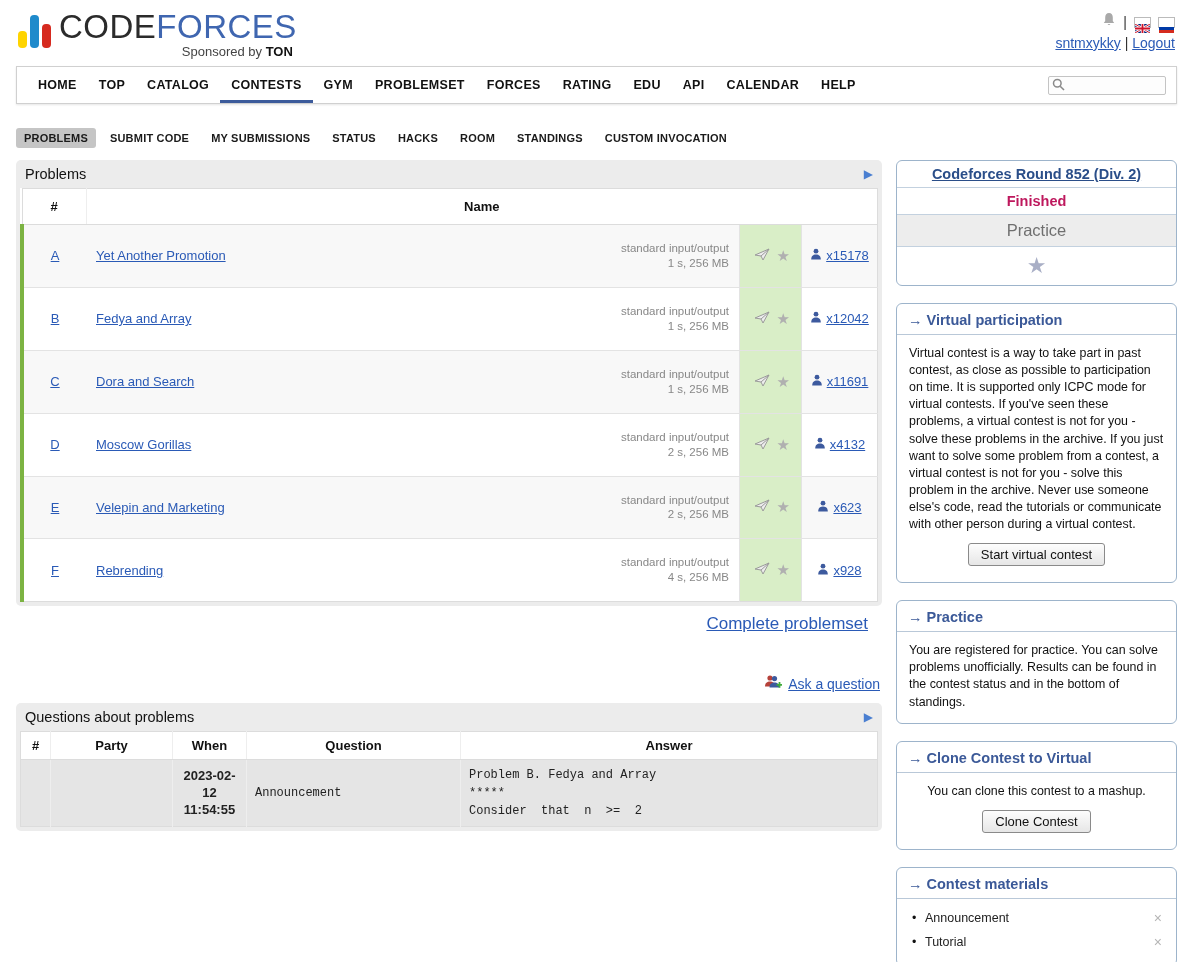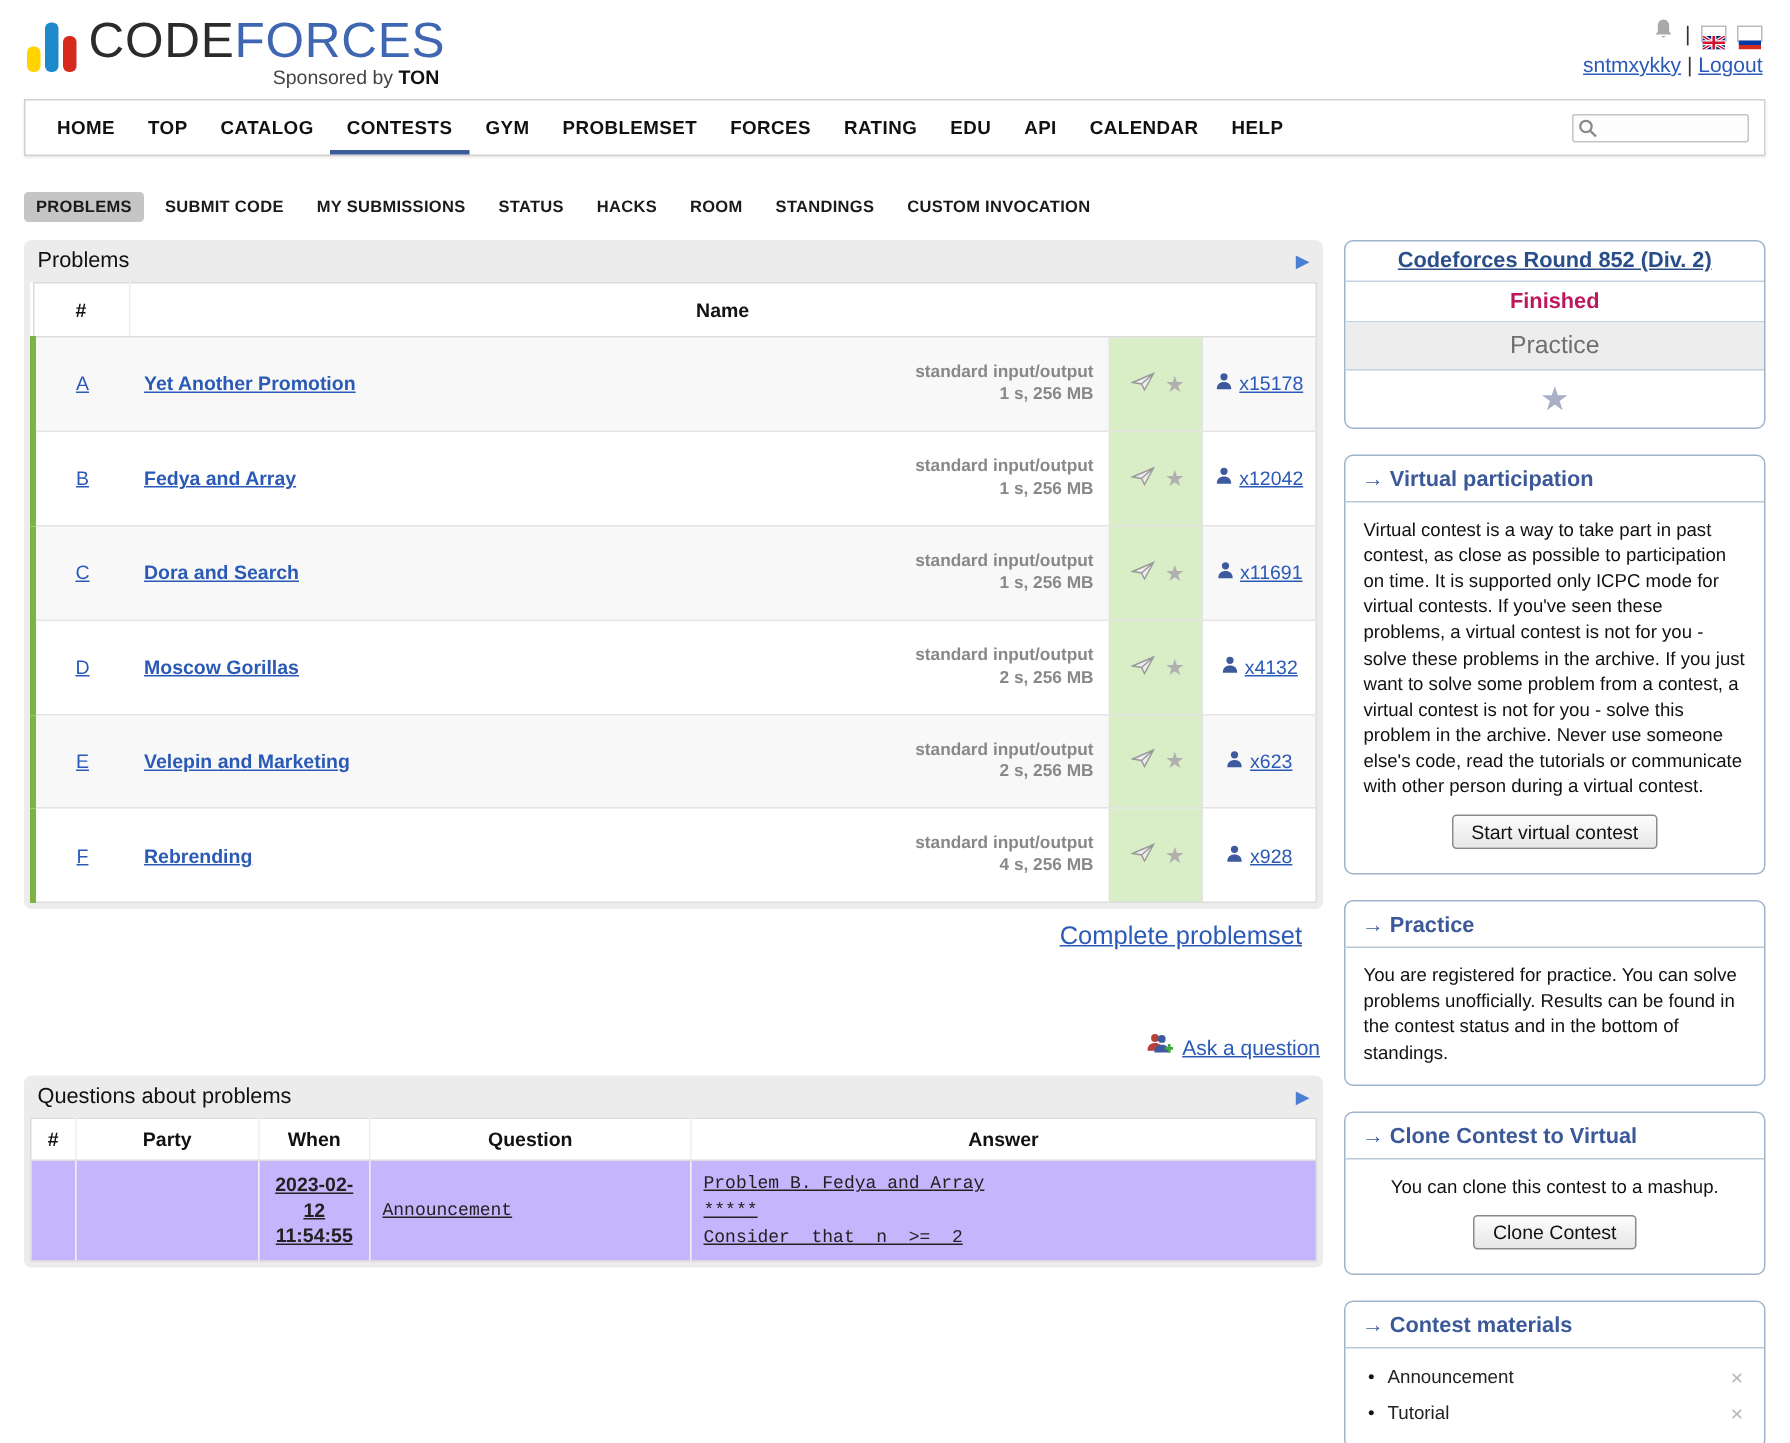--- a/index.html
+++ b/index.html
@@ -68,41 +68,41 @@
   .dt-arrow::before { content:"\25B6"; }
   table.grid { width:100%; border-collapse:collapse; background:#fff; font-size:13px; border:1px solid #dcdcdc; }
   table.grid th { padding:6px; border-bottom:1px solid #dcdcdc; font-size:13px; color:#111; border-right:1px solid #eee; }
   table.grid th:last-child { border-right:none; }
   table.grid td { border-top:1px solid #e3e3e3; }
 
   
   .p-idx { width:64px; text-align:center; height:36px; }
   tr.alt td { background:#f8f8f8; }
   tr.accepted td.p-idx { border-left:4px solid #7cb342; }
-  .p-name { padding:16px 10px;font-weight:bold; }
+  .p-name { padding:16px 10px; }
   .p-name-inner { display:flex; justify-content:space-between; align-items:center; gap:10px; }
   .p-notice { text-align:right; color:#888; font-size:11.5px; line-height:1.3; white-space:nowrap; }
   td.p-act { background:#d9eec7 !important; width:62px; text-align:center; border-left:1px solid #e3e3e3; }
   .p-act .icon-btn { display:inline-block; margin:0 3px; cursor:pointer; }
   .row-star { color:#b0b0b0; font-size:15px; cursor:pointer; }
   .row-star::before { content:"\2605"; }
   td.p-solved { width:76px; border-left:1px solid #e3e3e3; padding:0 6px; }
   .solved-inner { display:flex; align-items:center; justify-content:center; gap:4px; }
   .solved-inner a { font-size:13px; }
 
   .below-table-link { text-align:right; margin:4px 14px 0; font-size:17px; }
 
-  .ask-row { display:flex; justify-content:flex-end; align-items:center; gap:6px; margin:54px 2px 10px; font-size:14px; }
+  .ask-row { display:flex; justify-content:flex-end; align-items:center; gap:6px; margin:40px 2px 10px; font-size:14px; }
 
   
   .q-col-num { width:30px; }
   .q-col-party { width:122px; }
   .q-col-when { width:74px; }
   .q-col-question { width:214px; }
-  table.grid td.q-cell { background:#c4b5fd; vertical-align:middle; padding:6px 8px; border-right:1px solid #eee;text-decoration:underline; }
+  table.grid td.q-cell { background:#e5e5e5; vertical-align:middle; padding:6px 8px; border-right:1px solid #eee; }
   table.grid td.q-cell:last-child { border-right:none; }
   .q-when { font-weight:bold; text-align:center; font-size:13px; line-height:1.3; }
   .mono { font-family:"Liberation Mono", monospace; font-size:12px; }
   pre.answer { margin:0; font-family:"Liberation Mono", monospace; font-size:12px; line-height:1.5; white-space:pre-wrap; }
 
   
   .sbox { border:1px solid #9db4cb; border-radius:6px; margin-bottom:17px; background:#fff; overflow:hidden; }
   .crow { border-bottom:1px solid #c3d1df; text-align:center; padding:5px 6px; font-size:14.5px; }
   .crow:last-child { border-bottom:none; }
   .crow-title a { font-weight:bold; color:#2a4e89; }

